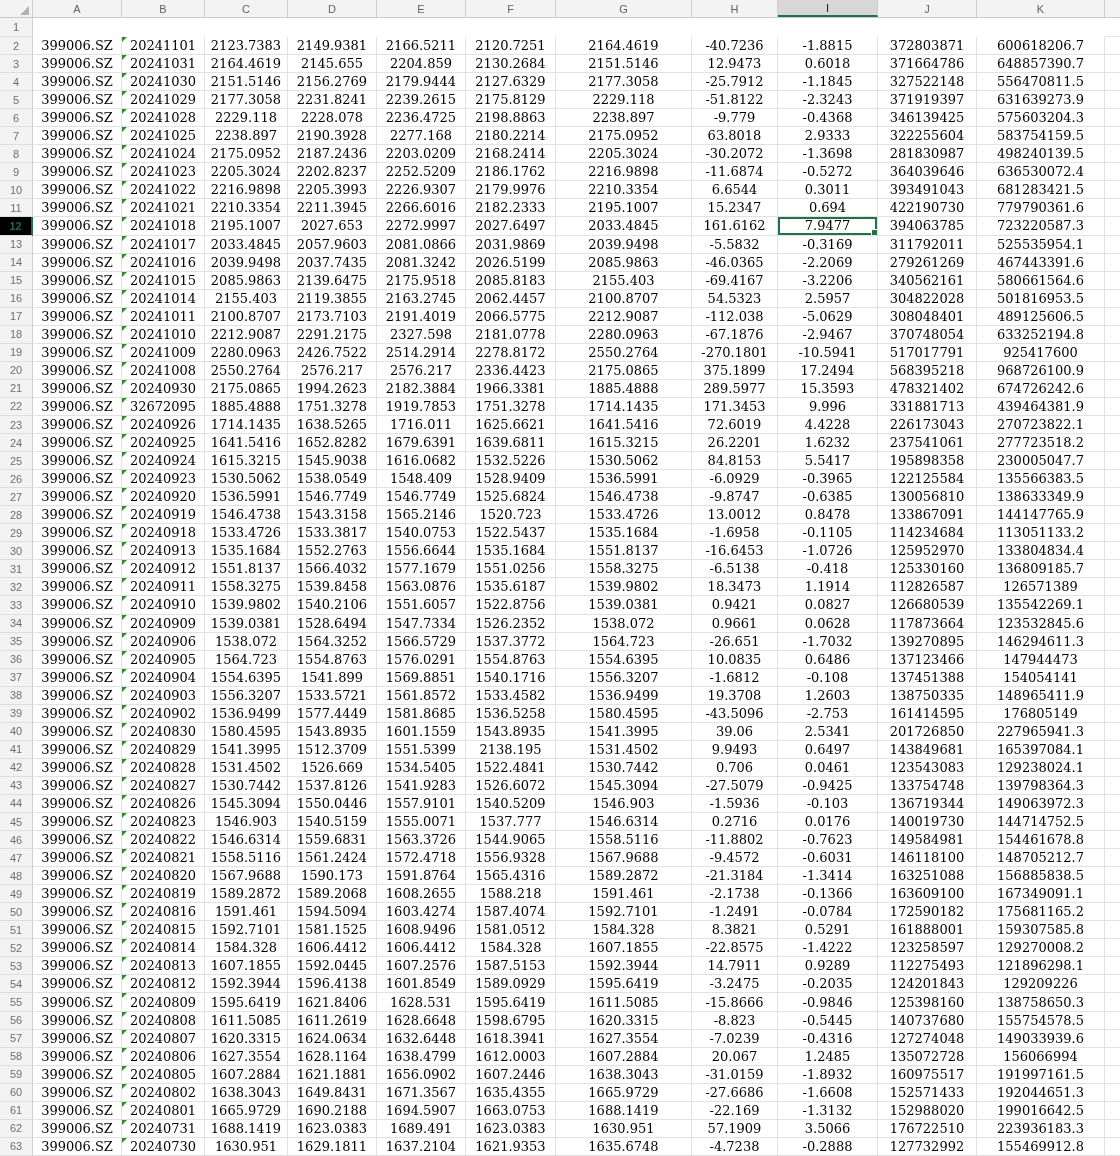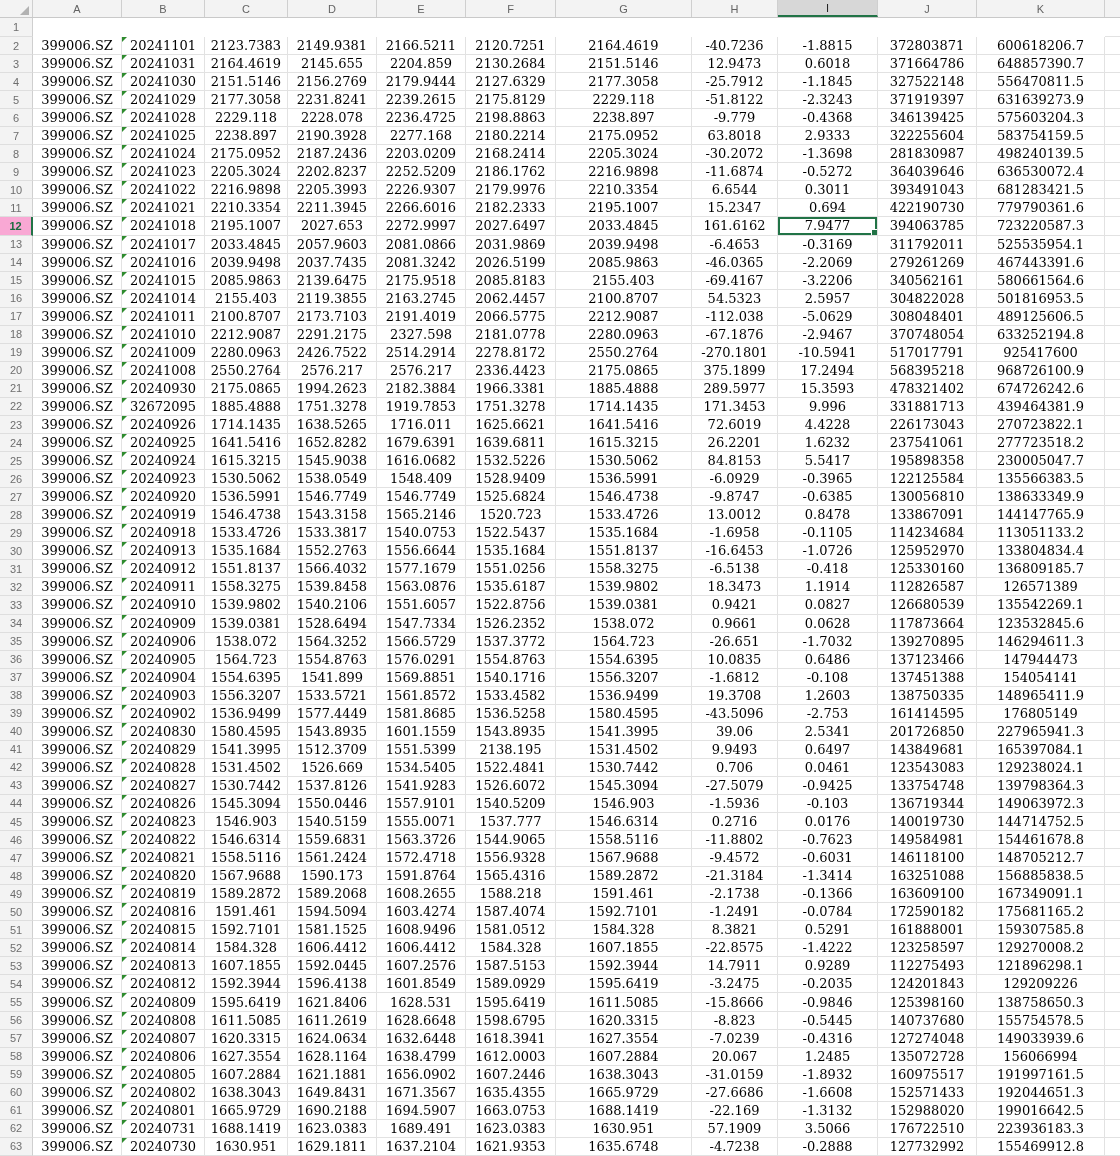--- a/index.html
+++ b/index.html
@@ -27,21 +27,21 @@
   .letter-sliver { flex:1; background:#f3f3f3; }
   
   .row { display:flex; height:18.06px; }
   .row.hdr { height:19px; }
   .rownum {
     width:33px; flex:none; display:flex; align-items:center; justify-content:center;
     font-family:"Liberation Sans", sans-serif; font-size:11px; color:#6e6e6e;
     background:#f3f3f3; border-right:1px solid #cfcfcf; border-bottom:1px solid #dedede;
     position:relative;
   }
-  .rownum.active { background:#f9a8d4; color:#1c6b40; font-weight:bold; border-right:2px solid #217346; }
+  .rownum.active { background:#000000; color:#1c6b40; font-weight:bold; border-right:2px solid #217346; }
   .cell {
     flex:none; display:flex; align-items:center; justify-content:center;
     font-size:13px; color:#000; white-space:nowrap; overflow:hidden;
     border-right:1px solid #e2e2e2; border-bottom:1px solid #e2e2e2;
     position:relative; background:#fff;
   }
   .hcell {
     font-weight:bold; color:#fe0000; font-size:13.5px;
     border-bottom:4px solid #fe0000; border-right:1px solid #e2e2e2;margin-top:38px;
   }
@@ -267,21 +267,21 @@
         </div>
         <div class="row">
           <div class="rownum">13</div>
           <div class="cell w0">399006.SZ</div>
           <div class="cell w1 err">20241017</div>
           <div class="cell w2">2033.4845</div>
           <div class="cell w3">2057.9603</div>
           <div class="cell w4">2081.0866</div>
           <div class="cell w5">2031.9869</div>
           <div class="cell w6">2039.9498</div>
-          <div class="cell w7">-6.4653</div>
+          <div class="cell w7">-5.5832</div>
           <div class="cell w8">-0.3169</div>
           <div class="cell w9">311792011</div>
           <div class="cell w10">525535954.1</div>
           <div class="sliver"></div>
         </div>
         <div class="row">
           <div class="rownum">14</div>
           <div class="cell w0">399006.SZ</div>
           <div class="cell w1 err">20241016</div>
           <div class="cell w2">2039.9498</div>

